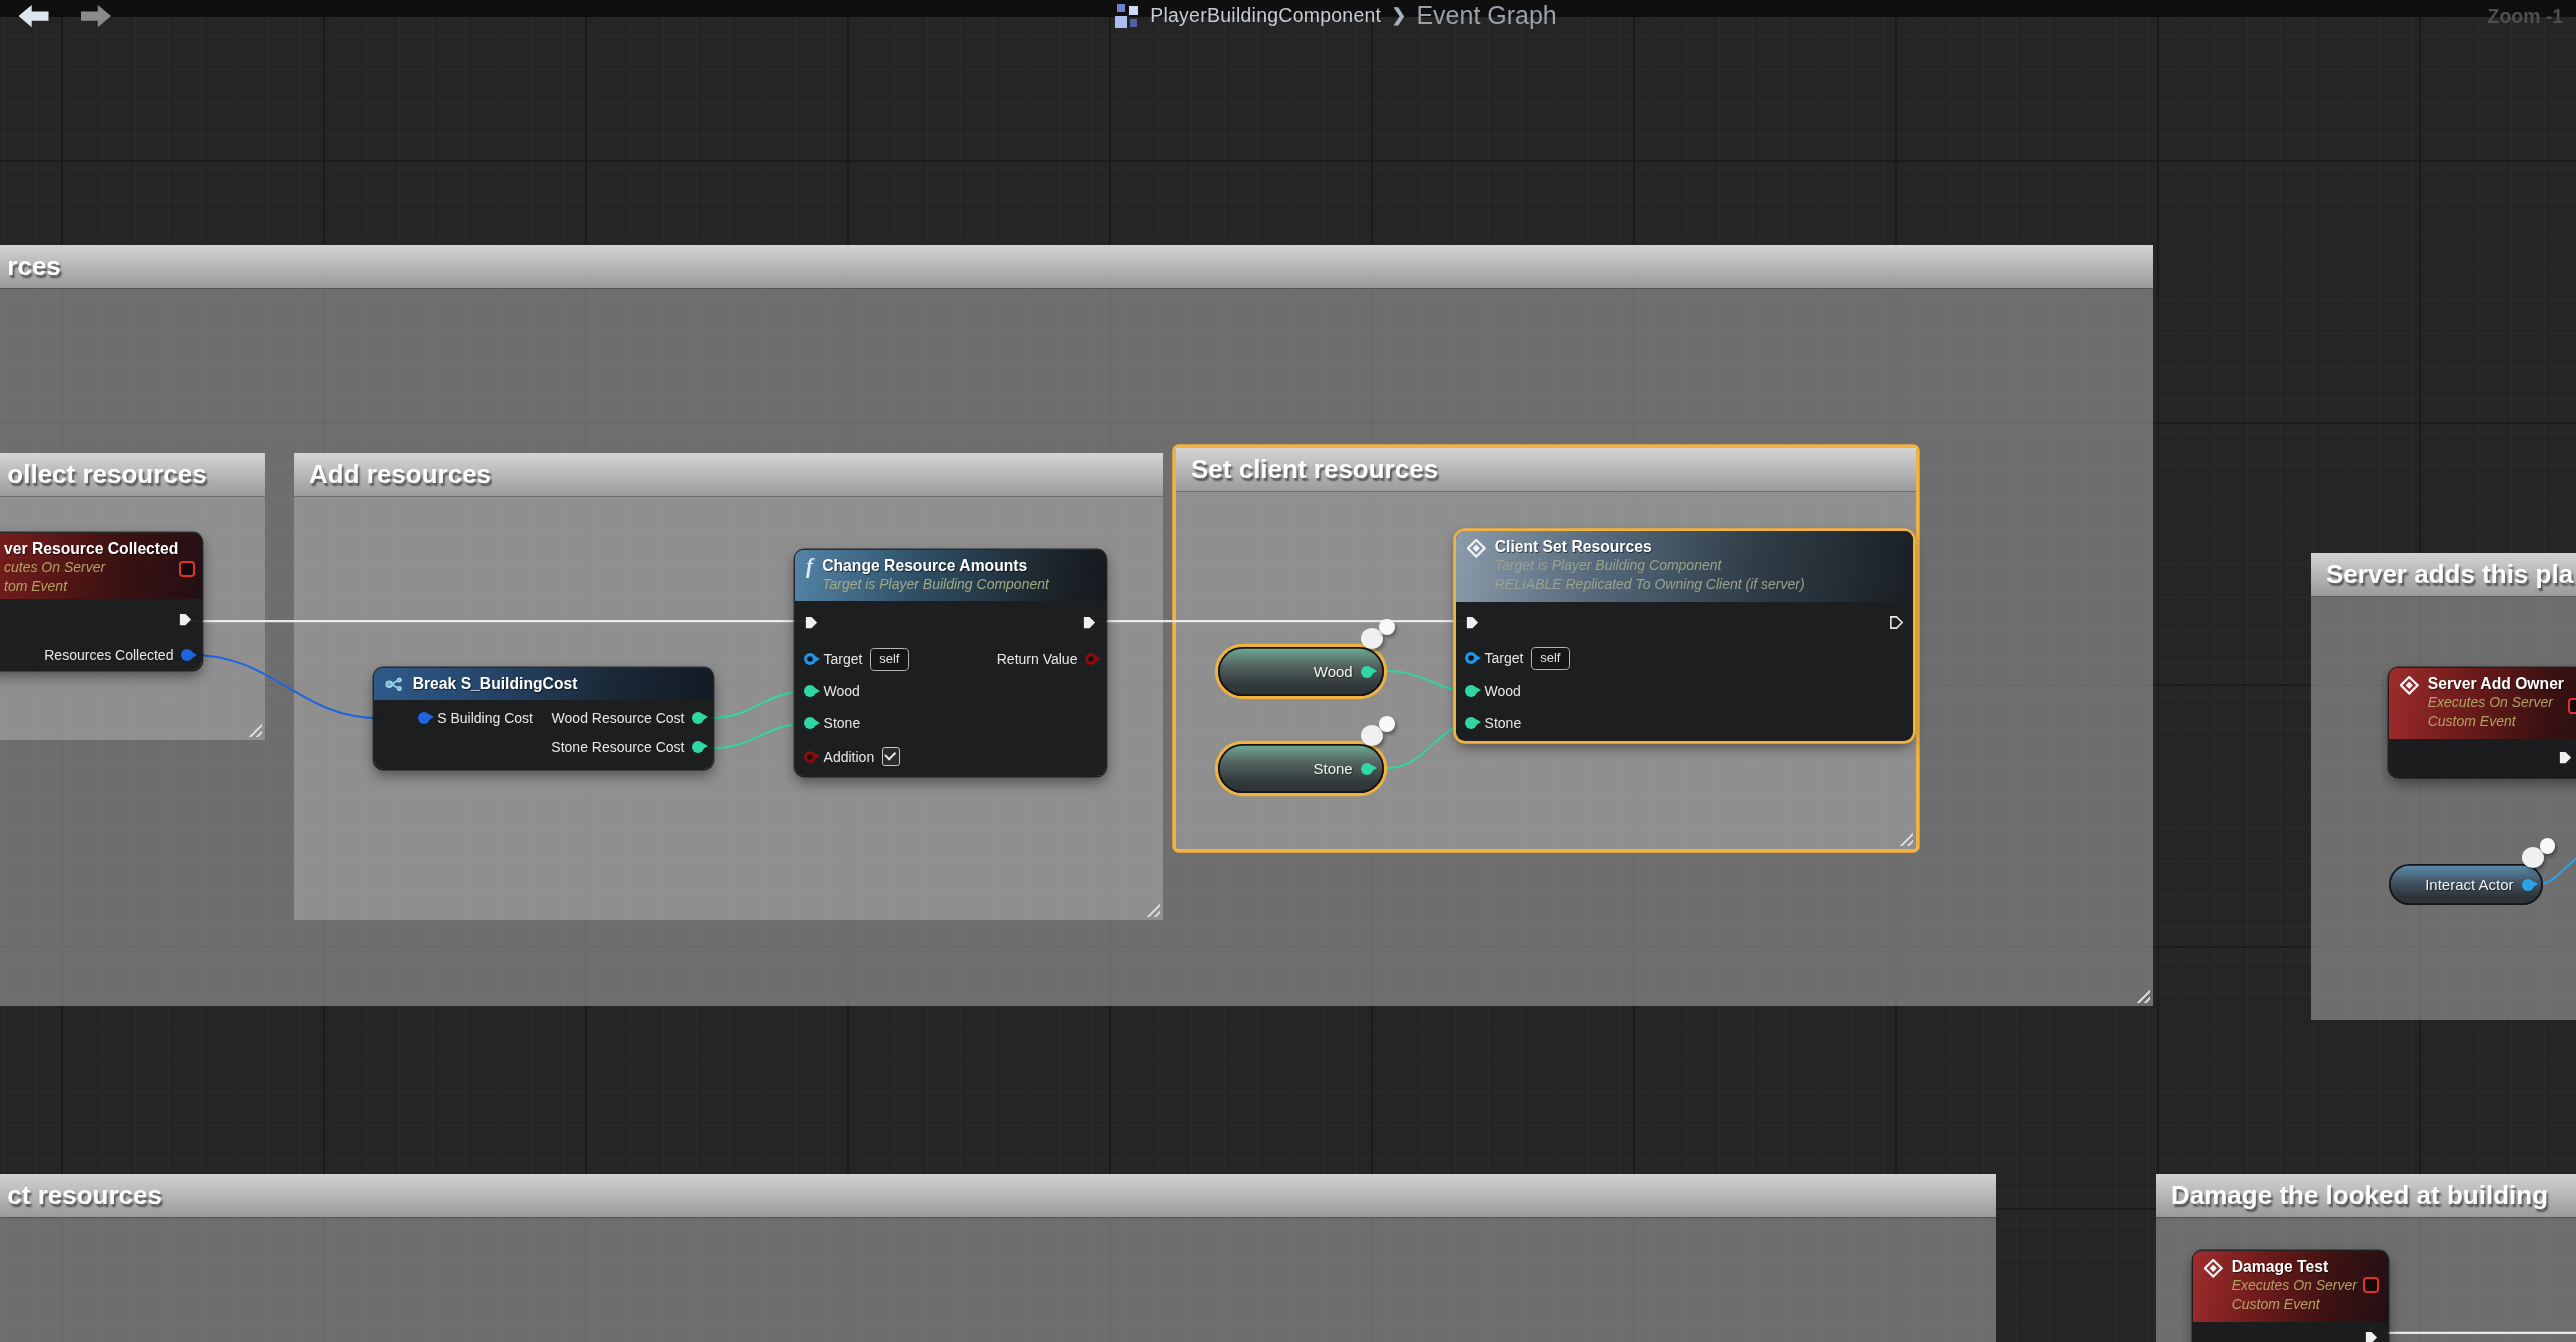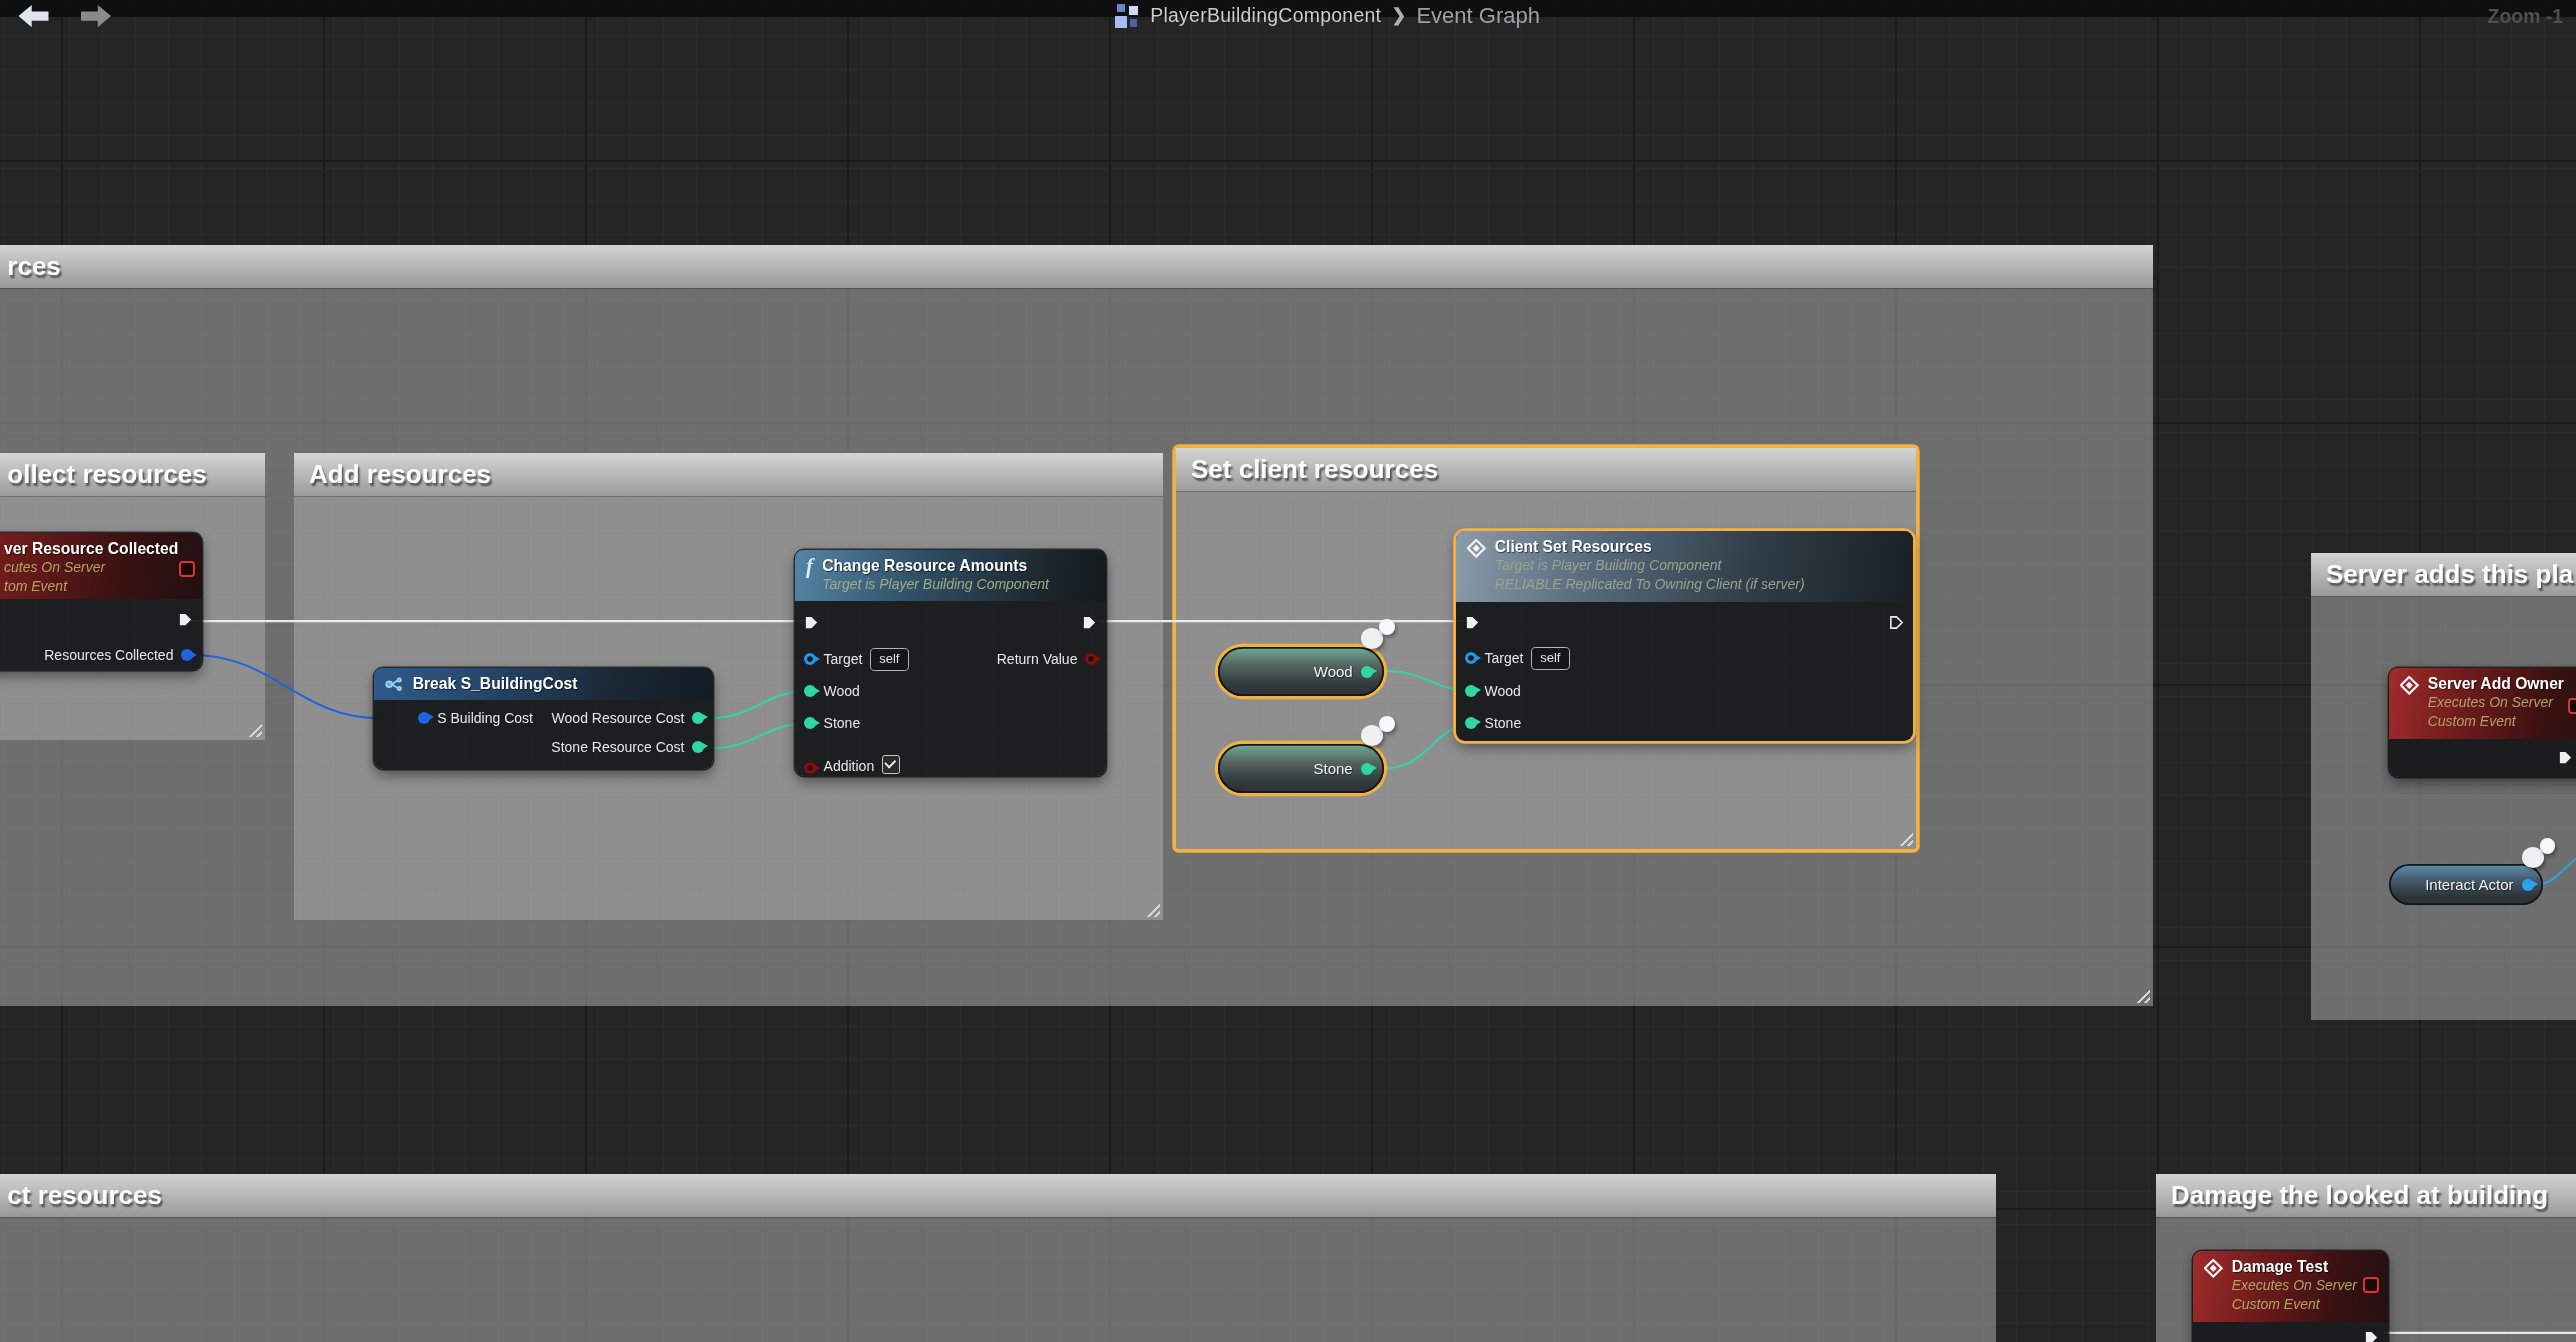--- a/index.html
+++ b/index.html
@@ -20,21 +20,21 @@
   .nav-arrow.fwd{left:81px;background:#8a8a8a;clip-path:polygon(100% 50%,56% 2%,56% 30%,0 30%,0 70%,56% 70%,56% 98%);}
   #crumbs{position:absolute;left:1115px;top:2.8px;display:flex;align-items:center;gap:10.2px;height:26px;}
   .bp-icon{position:relative;width:25px;height:25px;display:inline-block;}
   .bp-icon i{position:absolute;display:block;}
   .bp-icon .s1{left:0;bottom:0;width:12px;height:12px;background:#a9bdf0;}
   .bp-icon .s2{left:1.8px;top:0.9px;width:8.3px;height:8.3px;background:#6d83c9;}
   .bp-icon .s3{left:14px;top:2.8px;width:9.2px;height:9.2px;background:#cdd9f6;}
   .bp-icon .s4{left:15px;bottom:1.8px;width:7.4px;height:7.4px;background:#4f61a0;}
   .crumb-main{font-size:19.4px;color:#c7ccd3;letter-spacing:0.3px;}
   .crumb-sep{font-size:17.6px;color:#a9b2bc;font-weight:bold;}
-  .crumb-sub{font-size:22px;color:#9aa1a9;}
+  .crumb-sub{font-size:25px;color:#9aa1a9;}
   #zoom-label{position:absolute;right:13px;top:4.6px;font-size:19.4px;font-weight:bold;color:#4f4f4f;}
 
   
   .comment{position:absolute;background:rgba(172,172,172,0.55);z-index:1;}
   .comment.selected{box-shadow:0 0 0 3.7px #f3b23f;border-radius:2.8px;}
   .comment-header{height:43px;background:linear-gradient(180deg,rgba(216,216,216,0.95),rgba(156,156,156,0.95));display:flex;align-items:center;padding:0 15px;box-shadow:0 0.9px 0 rgba(0,0,0,0.25);}
   .comment-title{font-size:26px;font-weight:bold;color:#fdfdfd;text-shadow:1.8px 2.8px 1.8px rgba(0,0,0,0.5);white-space:nowrap;}
   .resize-handle{position:absolute;right:2.8px;bottom:2.8px;width:15.7px;height:15.7px;
     background:repeating-linear-gradient(135deg,transparent 0 2.8px,#d6d6d6 2.8px 4.6px);
     clip-path:polygon(100% 0,100% 100%,0 100%);}
@@ -219,21 +219,21 @@
       <span class="dpin ring" style="--c:#8c0b0b;"></span>
     </div>
     <div class="nrow" style="height:32px;">
       <span class="dpin" style="--c:#2fd7a2;"></span>
       <span class="pin-label">Wood</span>
     </div>
     <div class="nrow" style="height:32px;">
       <span class="dpin" style="--c:#2fd7a2;"></span>
       <span class="pin-label">Stone</span>
     </div>
-    <div class="nrow" style="height:35px;align-items:flex-end;">
+    <div class="nrow" style="height:35px;">
       <span class="dpin ring" style="--c:#8c0b0b;"></span>
       <span class="pin-label">Addition</span>
       <span class="checkbox checked"></span>
     </div>
   </div>
 
   <div class="pill selected" style="left:1218px;top:647px;width:166px;height:49px;padding-right:11px;box-sizing:border-box;">
     <span class="pill-label">Wood</span>
     <span class="dpin" style="--c:#2fd7a2;"></span>
     <div class="clouds" style="right:-20.3px;top:-28px;"></div>

